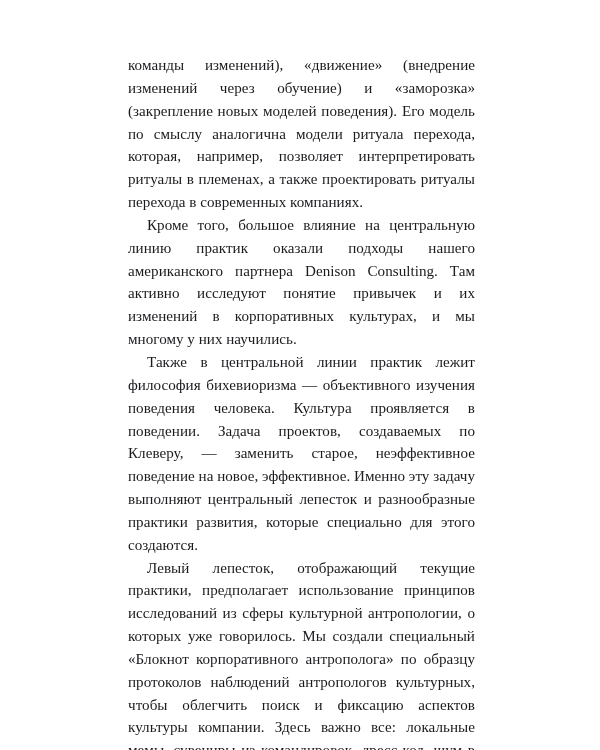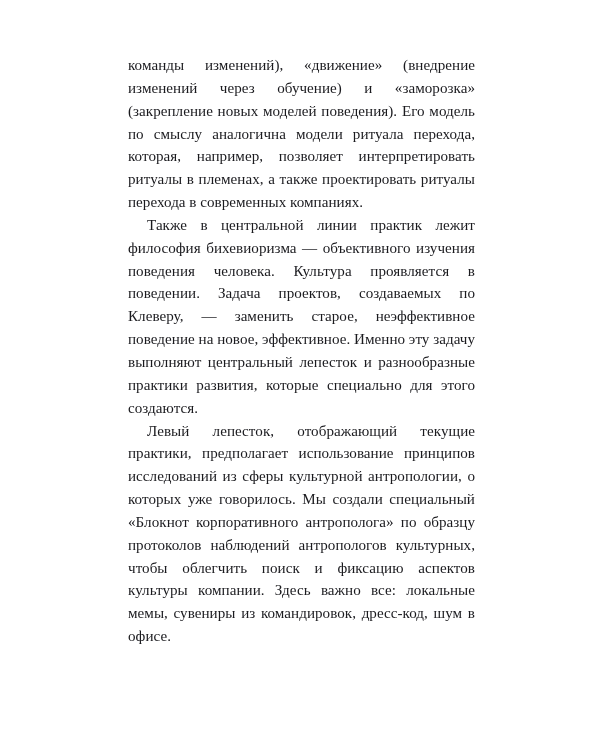--- a/index.html
+++ b/index.html
@@ -79,19 +79,20 @@
     letter-spacing: 0.2px;
   }
 </style>
 </head>
 <body>
 
 <div class="page">
 
   <div class="text-column">
     <p class="body-par first">команды изменений), «движение» (внедрение изменений через обучение) и «заморозка» (закрепление новых моделей поведения). Его модель по смыслу аналогична модели ритуала перехода, которая, например, позволяет интерпретировать ритуалы в племенах, а также проектировать ритуалы перехода в современных компаниях.</p>
+    <p class="body-par">Кроме того, большое влияние на центральную линию практик оказали подходы нашего американского партнера Denison Consulting. Там активно исследуют понятие привычек и их изменений в корпоративных культурах, и мы многому у них научились.</p>
     <p class="body-par">Также в центральной линии практик лежит философия бихевиоризма — объективного изучения поведения человека. Культура проявляется в поведении. Задача проектов, создаваемых по Клеверу, — заменить старое, неэффективное поведение на новое, эффективное. Именно эту задачу выполняют центральный лепесток и разнообразные практики развития, которые специально для этого создаются.</p>
     <p class="body-par">Левый лепесток, отображающий текущие практики, предполагает использование принципов исследований из сферы культурной антропологии, о которых уже говорилось. Мы создали специальный «Блокнот корпоративного антрополога» по образцу протоколов наблюдений антропологов культурных, чтобы облегчить поиск и фиксацию аспектов культуры компании. Здесь важно все: локальные мемы, сувениры из командировок, дресс-код, шум в офисе.</p>
 
   </div>
 
 
 </div>
 
 </body></html>

